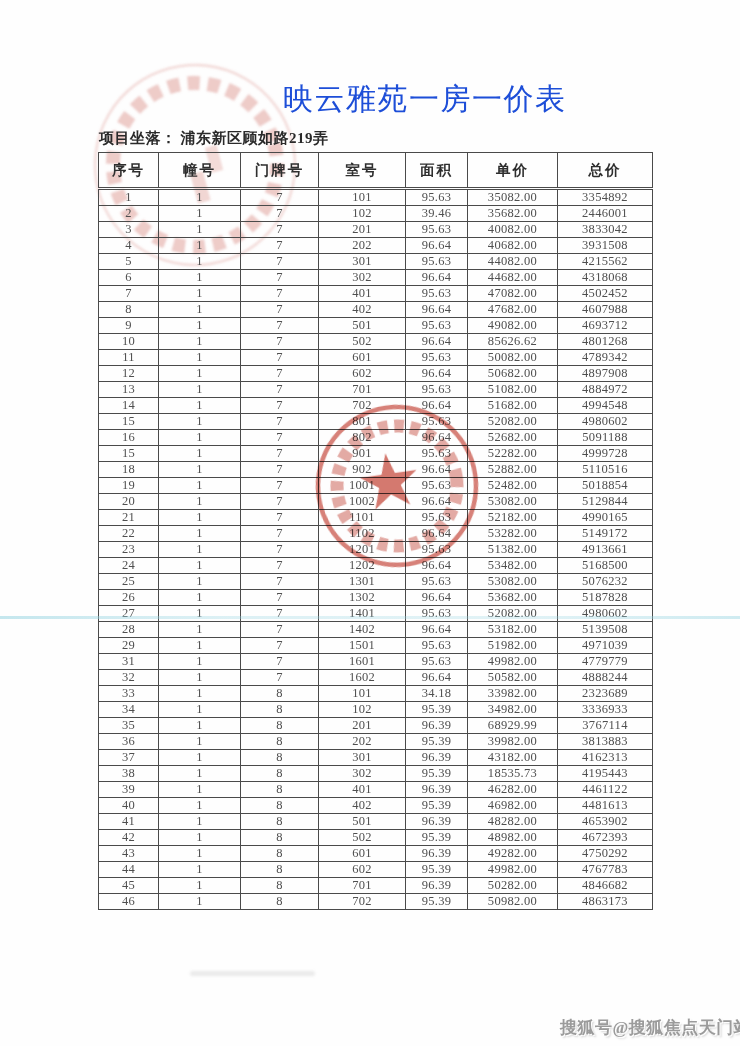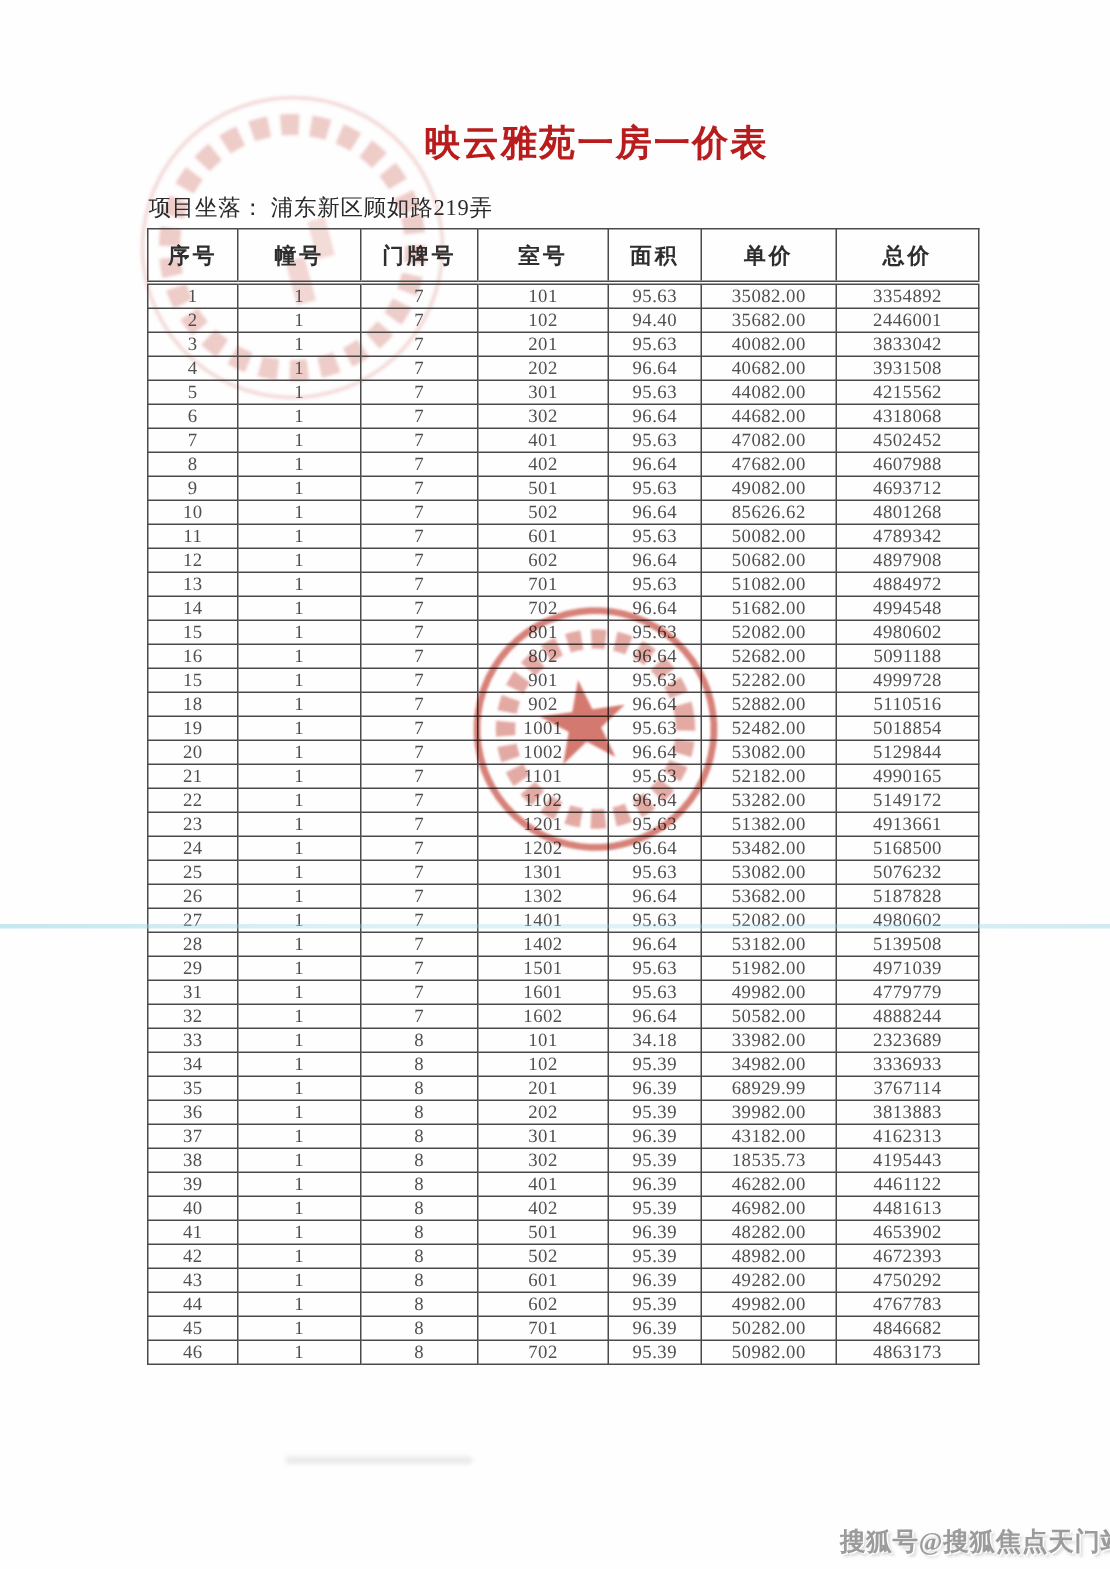--- a/index.html
+++ b/index.html
@@ -5,26 +5,26 @@
   html,body{margin:0;padding:0;}
   body{
     width:740px;height:1046px;
     background:#fefefe;
     position:relative;
     overflow:hidden;
     font-family:"Liberation Serif","DejaVu Serif",serif;
   }
   .page-title{
     position:absolute;left:283px;top:79px;
-    font-size:24px;font-weight:700;color:#b91c1c;
+    font-size:30px;font-weight:400;color:#1d4ed8;
     letter-spacing:1.5px;white-space:nowrap;margin:0;
   }
   .location-line{
     position:absolute;left:99px;top:129px;
-    font-size:15px;font-weight:400;color:#2a2a2a;
+    font-size:15px;font-weight:700;color:#2a2a2a;
     letter-spacing:.5px;white-space:nowrap;
   }
   .location-line .loc-label{margin-right:4px;}
   table.price-table{
     position:absolute;left:98px;top:152px;
     width:554px;height:712px;
     border-collapse:collapse;table-layout:fixed;
     background:transparent;
   }
   .price-table th,.price-table td{
@@ -114,21 +114,21 @@
           <td>101</td>
           <td>95.63</td>
           <td>35082.00</td>
           <td>3354892</td>
         </tr>
         <tr>
           <td>2</td>
           <td>1</td>
           <td>7</td>
           <td>102</td>
-          <td>94.40</td>
+          <td>39.46</td>
           <td>35682.00</td>
           <td>2446001</td>
         </tr>
         <tr>
           <td>3</td>
           <td>1</td>
           <td>7</td>
           <td>201</td>
           <td>95.63</td>
           <td>40082.00</td>

